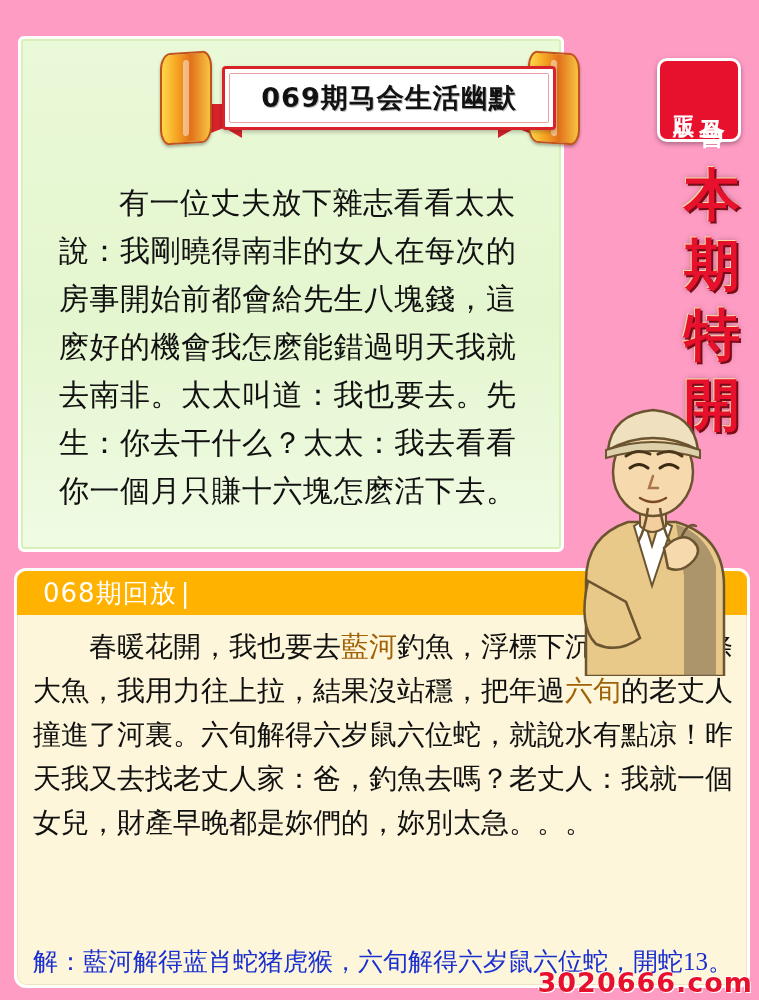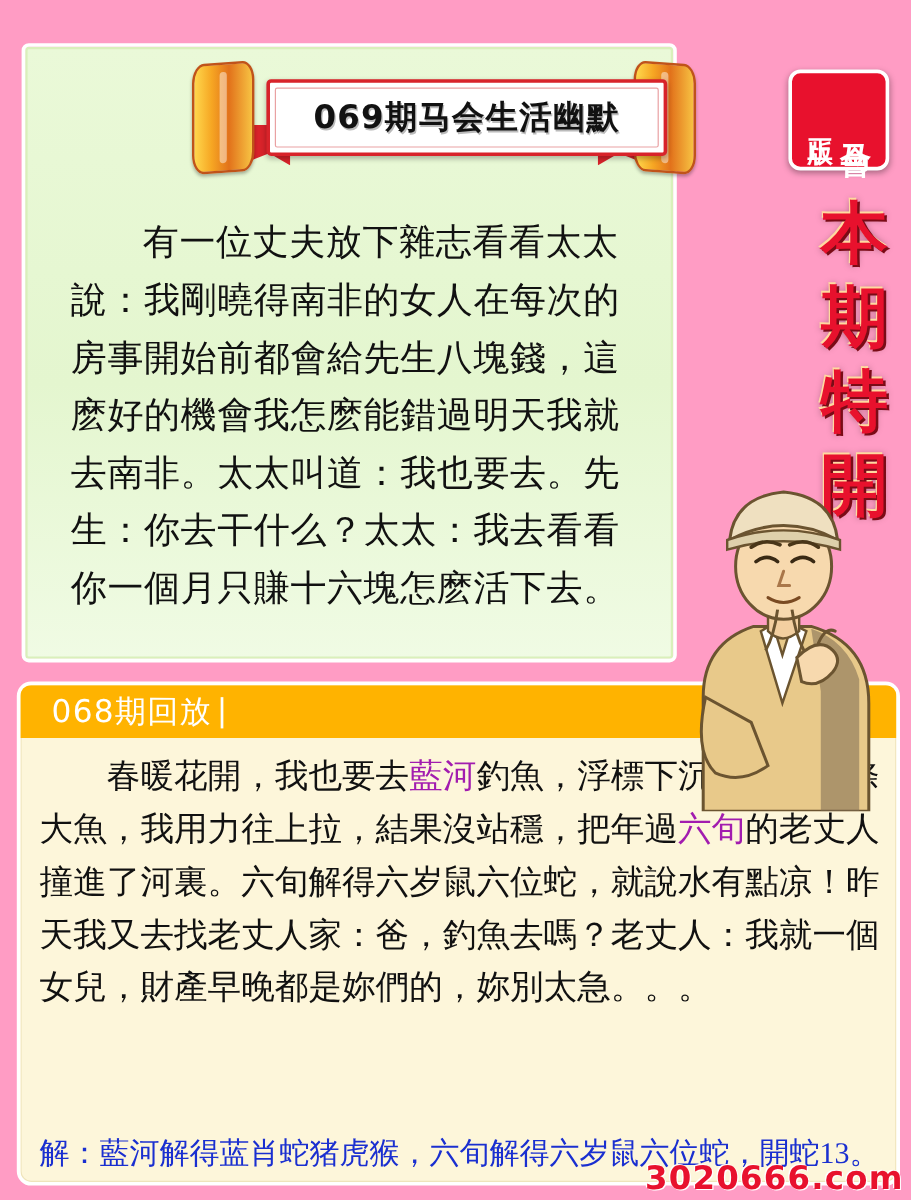--- a/index.html
+++ b/index.html
@@ -188,21 +188,21 @@
   .bottom-header .sep { margin: 0 4px; }
 
   .bottom-text {
     padding: 10px 14px 0 16px;
     font-size: 28px;
     line-height: 44px;
     color: #111;
     font-family: "DejaVu Serif", serif;
     text-indent: 56px;
   }
-  .bottom-text .hl { color: #a21caf; }
+  .bottom-text .hl { color: #a16207; }
 
   .answer {
     position: absolute;
     left: 16px;
     bottom: 6px;
     width: 700px;
     font-size: 25px;
     line-height: 34px;
     color: #1a2fd0;
     font-family: Liberation Serif, serif;

